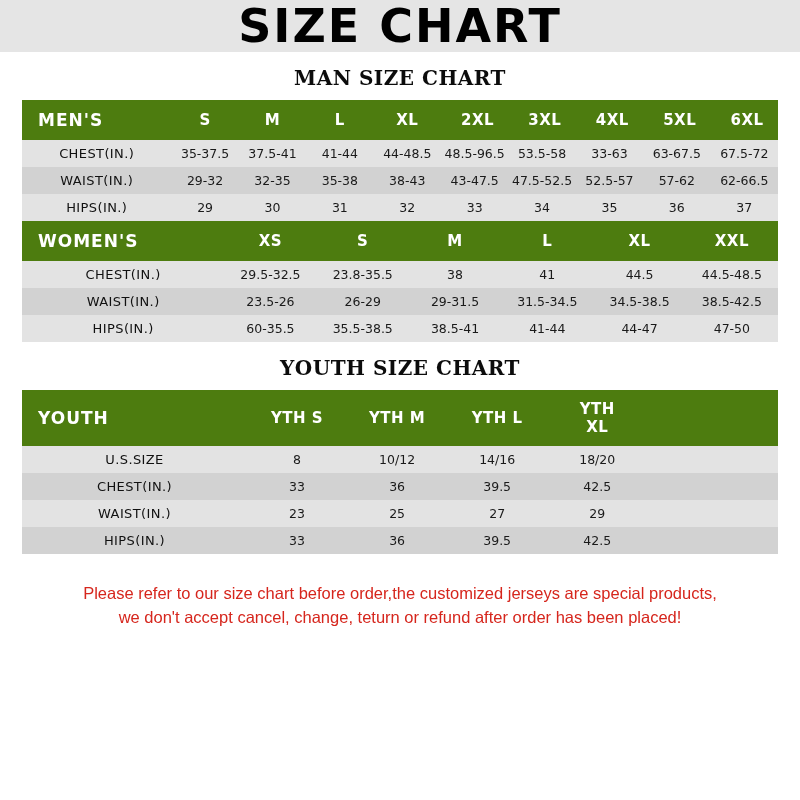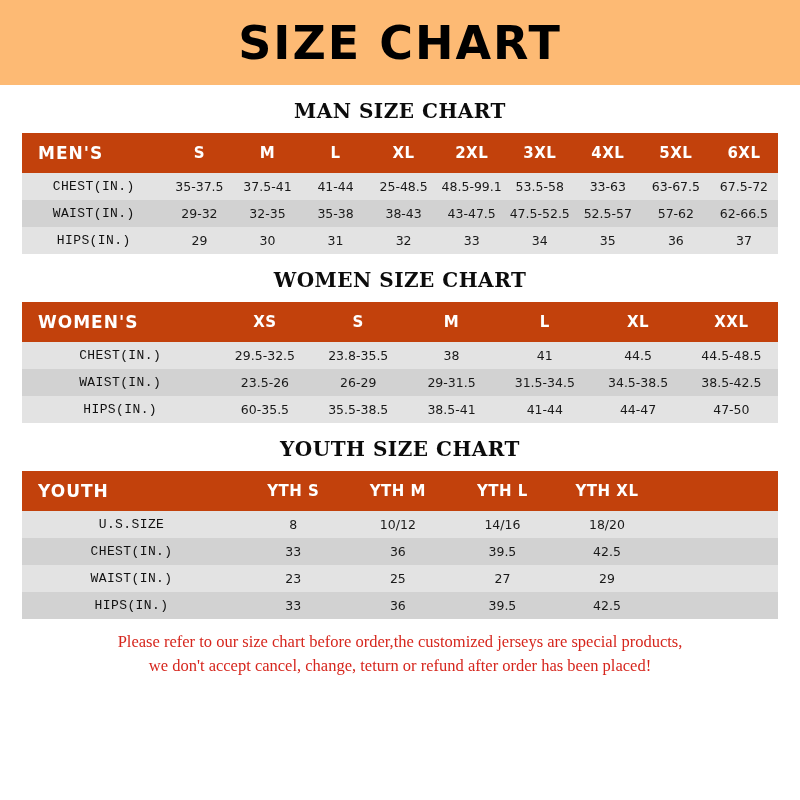--- a/index.html
+++ b/index.html
@@ -16,22 +16,22 @@
   .page {
     position: relative;
     width: 800px;
     height: 800px;
     background: #ffffff;
     box-sizing: border-box;
   }
   
   .banner {
     position: relative;
-    height: 85px;
-    background: #fdba74;
+    height: 52px;
+    background: #e5e5e5;
     display: flex;
     align-items: center;
     justify-content: center;
   }
   .banner-title {
     font-family: "DejaVu Sans", sans-serif;
     font-weight: bold;
     font-size: 46px;
     letter-spacing: 2px;
     color: #000000;
@@ -57,54 +57,53 @@
   }
   table.size-table th,
   table.size-table td {
     text-align: center;
     font-size: 12.5px;
     color: #1a1a1a;
     padding: 6px 2px;
     font-family: "DejaVu Sans", sans-serif;
   }
   table.size-table thead th {
-    background: #c2410c;
+    background: #4d7c0f;
     color: #ffffff;
     font-weight: bold;
     font-size: 15px;
-    padding: 10px 14px;
+    padding: 10px 20px;
     letter-spacing: 0.5px;
   }
   table.size-table thead th.corner {
     text-align: left;
     padding-left: 16px;
     font-size: 17px;
     letter-spacing: 1px;
   }
   table.size-table tbody tr.odd td {
     background: #e3e3e3;
   }
   table.size-table tbody tr.even td {
     background: #d2d2d2;
   }
   table.size-table tbody td.rowlabel {
     font-size: 13px;
     color: #111111;
     letter-spacing: 0.4px;
-    font-family: Liberation Mono, monospace;
   }
   
   .note {
-    margin-top: 11px;
+    margin-top: 28px;
     padding: 0 18px;
     text-align: center;
     color: #d6261d;
     font-size: 16.5px;
     line-height: 1.45;
-    font-family: Liberation Serif, serif;
+    font-family: Liberation Sans, sans-serif;
   }
   .note div {
     white-space: nowrap;
   }
 </style>
 </head>
 <body>
 
 <div class="page">
 
@@ -128,22 +127,22 @@
           <th>5XL</th>
           <th>6XL</th>
         </tr>
       </thead>
       <tbody>
         <tr class="odd">
           <td class="rowlabel">CHEST(IN.)</td>
           <td>35-37.5</td>
           <td>37.5-41</td>
           <td>41-44</td>
-          <td>25-48.5</td>
-          <td>48.5-99.1</td>
+          <td>44-48.5</td>
+          <td>48.5-96.5</td>
           <td>53.5-58</td>
           <td>33-63</td>
           <td>63-67.5</td>
           <td>67.5-72</td>
         </tr>
         <tr class="even">
           <td class="rowlabel">WAIST(IN.)</td>
           <td>29-32</td>
           <td>32-35</td>
           <td>35-38</td>
@@ -164,21 +163,20 @@
           <td>34</td>
           <td>35</td>
           <td>36</td>
           <td>37</td>
         </tr>
       </tbody>
     </table>
   </div>
 
   <div class="section">
-    <div class="section-title">WOMEN SIZE CHART</div>
     <table class="size-table">
       <thead>
         <tr>
           <th class="corner" style="width:22%">WOMEN'S</th>
           <th>XS</th>
           <th>S</th>
           <th>M</th>
           <th>L</th>
           <th>XL</th>
           <th>XXL</th>

